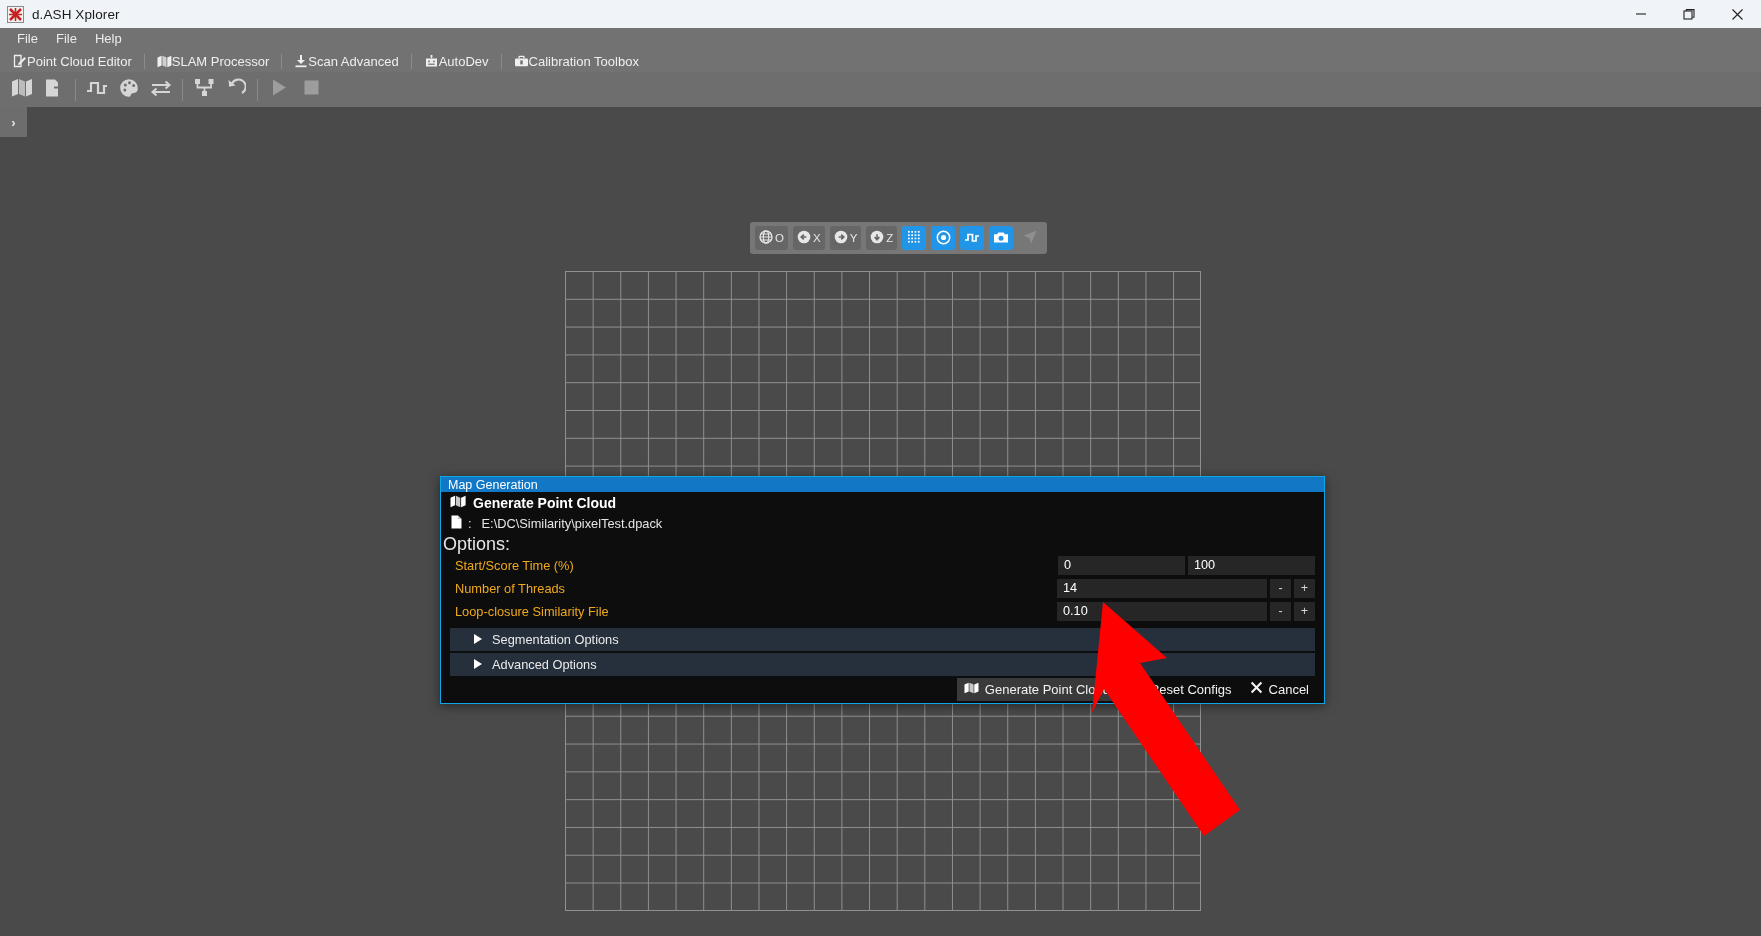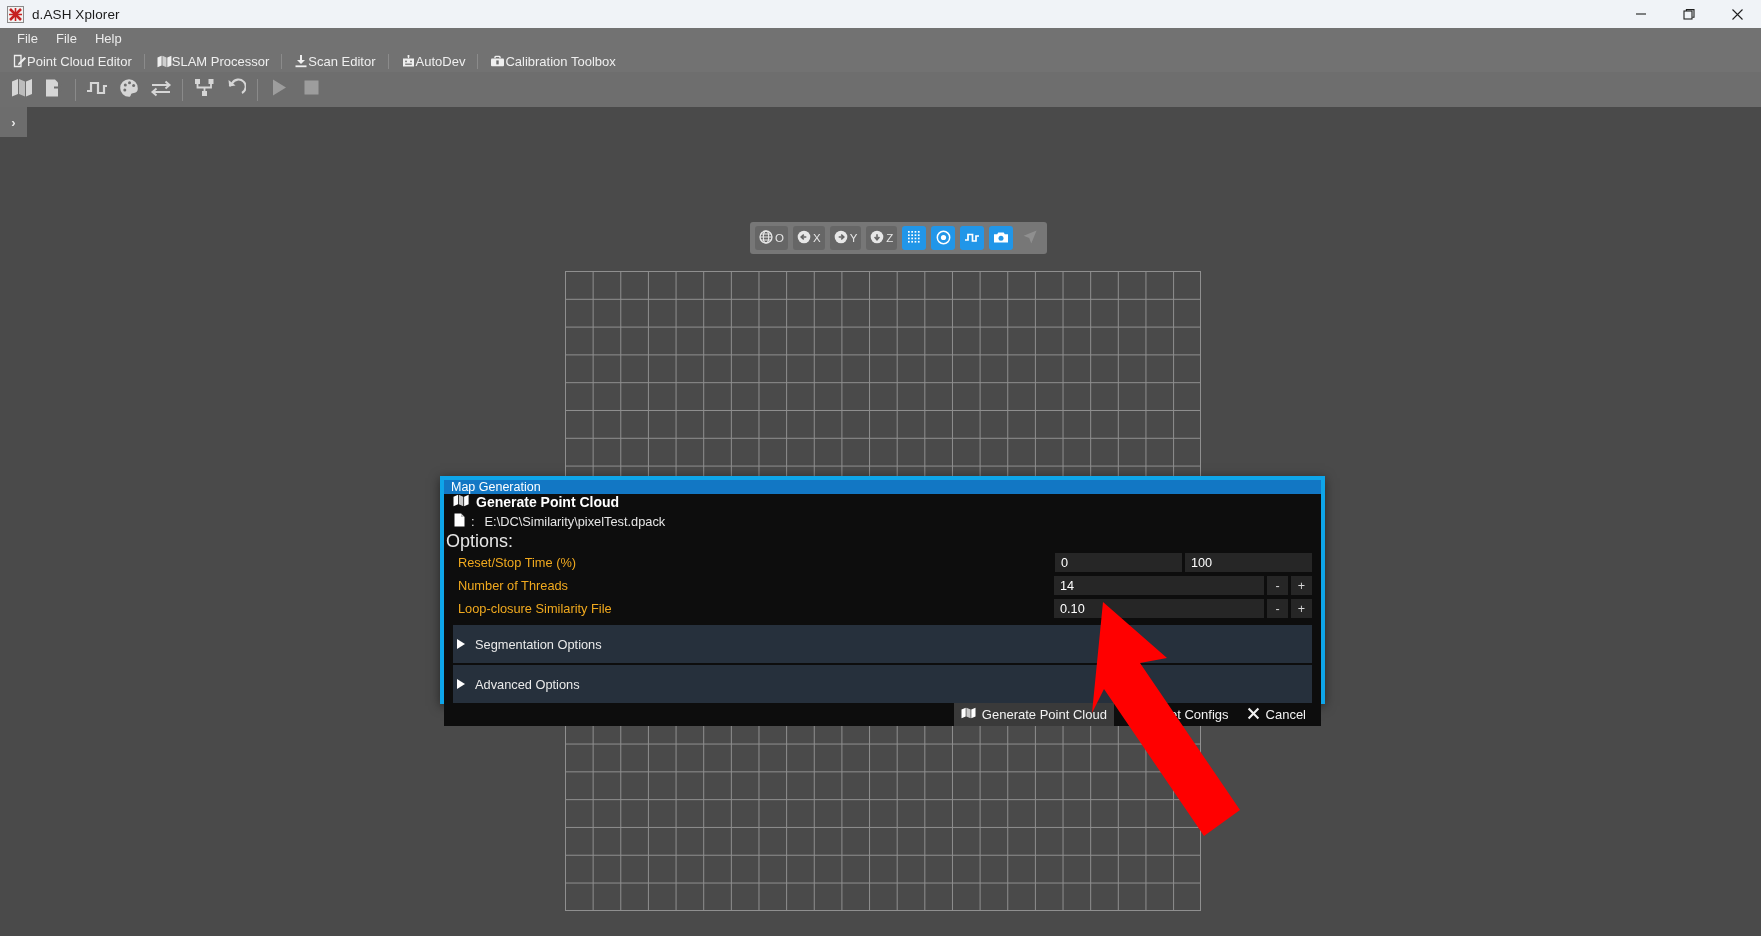--- a/index.html
+++ b/index.html
@@ -100,21 +100,21 @@
     padding: 0 4px; gap: 2px;
     background: #666666; color: #e7e7e7; font-size: 11.5px;
   }
   .vp-btn.on { background: #2196e8; }
   .vp-btn.flat { background: transparent; }
   .vp-lbl { font-size: 11.5px; color: #e7e7e7; }
 
   
   .dialog {
     position: absolute; left: 440px; top: 369px; width: 885px; height: 228px;
-    background: #0d0d0d; border: 4px solid #0ea5e9;
+    background: #0d0d0d; border: 1px solid #0ea5e9;
     box-shadow: 0 2px 10px rgba(0,0,0,.5);
     display: flex; flex-direction: column;
   }
   .dlg-title {
     height: 18px; background: #1277c4; color: #ffffff;
     font-size: 12.5px; display: flex; align-items: center; padding-left: 7px;
   }
   .dlg-head {
     height: 24px; display: flex; align-items: center; gap: 7px;
     padding-left: 9px; color: #ffffff; font-size: 14px; font-weight: bold;
@@ -139,22 +139,22 @@
     font-size: 12.7px; font-family: "Liberation Sans", sans-serif;
     height: 19px; padding: 0 6px; outline: none;
   }
   .txt.w-half { width: 127px; }
   .txt.w-full { width: 210px; }
   .spin {
     width: 21px; height: 19px; background: #262626; color: #d8d8d8;
     display: flex; align-items: center; justify-content: center; font-size: 12.5px;
   }
   .section {
-    height: 38px; background: #26303c; margin: 1px 9px 0 9px;
-    display: flex; align-items: center; gap: 10px; padding-left: 4px;
+    height: 23px; background: #26303c; margin: 1px 9px 0 9px;
+    display: flex; align-items: center; gap: 10px; padding-left: 24px;
     color: #eaeaea; font-size: 12.8px;
   }
   .tri { width: 0; height: 0; border-left: 8px solid #ffffff;
          border-top: 5.5px solid transparent; border-bottom: 5.5px solid transparent; }
   .dlg-footer {
     height: 32px; background: #0d0d0d; display: flex; align-items: center;
     justify-content: flex-end; padding-right: 8px; gap: 4px;
   }
   .fbtn {
     display: flex; align-items: center; gap: 6px; height: 23px; padding: 0 7px;
@@ -231,21 +231,21 @@
     <div class="tab-sep"></div>
 
     <div class="tab">
       <span class="ico">
         <svg width="14" height="14" viewBox="0 0 14 14">
           <path d="M7 1 V8" stroke="#efefef" stroke-width="2"></path>
           <path d="M3 6 L7 10 L11 6 Z" fill="#efefef"></path>
           <path d="M1.5 12.3 H12.5" stroke="#efefef" stroke-width="1.8"></path>
         </svg>
       </span>
-      <span>Scan Editor</span>
+      <span>Scan Advanced</span>
     </div>
     <div class="tab-sep"></div>
 
     <div class="tab">
       <span class="ico">
         <svg width="15" height="13" viewBox="0 0 15 13">
           <rect x="2" y="3.5" width="11" height="8" fill="#efefef"></rect>
           <rect x="4.2" y="5.6" width="1.6" height="1.6" fill="#6e6e6e"></rect>
           <rect x="9.2" y="5.6" width="1.6" height="1.6" fill="#6e6e6e"></rect>
           <rect x="4.2" y="8.6" width="6.6" height="1.2" fill="#6e6e6e"></rect>
@@ -487,21 +487,21 @@
               <path d="M7 0.5 V4 H10.5" fill="#bfbfbf"></path>
             </svg>
           </span>
           <span>:</span>
           <span style="margin-left:4px">E:\DC\Similarity\pixelTest.dpack</span>
         </div>
 
         <div class="opts-label">Options:</div>
 
         <div class="opt-row">
-          <span class="opt-name">Reset/Stop Time (%)</span>
+          <span class="opt-name">Start/Score Time (%)</span>
           <span class="opt-fields">
             <input class="txt w-half" value="0" style="">
             <input class="txt w-half" value="100" style="">
           </span>
         </div>
 
         <div class="opt-row">
           <span class="opt-name">Number of Threads</span>
           <span class="opt-fields">
             <input class="txt w-full" style="width: 210px;" value="14">

